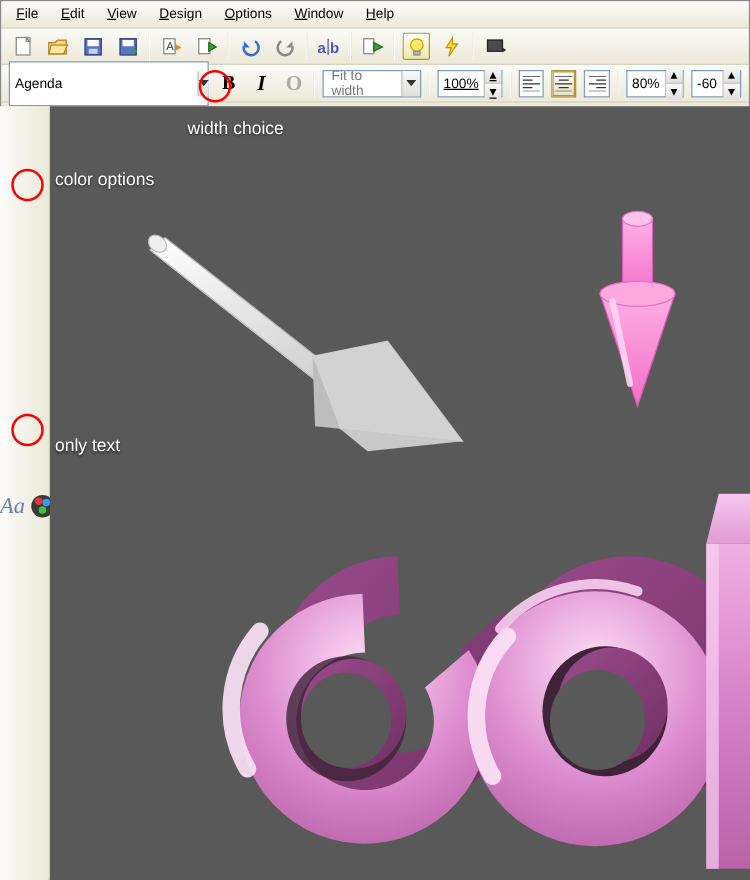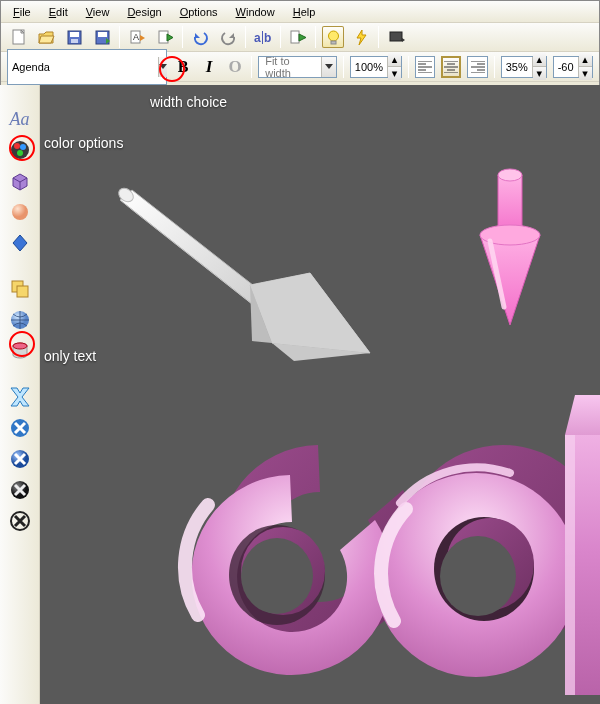--- a/index.html
+++ b/index.html
@@ -1,20 +1,20 @@
 <!DOCTYPE html>
 <html><head>
 <meta charset="utf-8">
 <style>
   * { box-sizing: border-box; margin: 0; padding: 0; user-select: none; }
   html, body { width: 600px; height: 704px; overflow: hidden; font-family: "Tahoma", sans-serif; font-size: 11px; background: #ece9d8; }
   body { border: 1px solid #888; }
 
   
-  .menubar { height: 22px; display: flex; align-items: center; padding: 2px 4px; gap: 2px; background: linear-gradient(#fcfcfb,#ece9d8); border-bottom: 1px solid #d6d2c2; }
+  .menubar { height: 22px; display: flex; padding: 2px 4px; gap: 2px; background: linear-gradient(#fcfcfb,#ece9d8); border-bottom: 1px solid #d6d2c2; }
   .menubar .item { padding: 2px 8px; cursor: default; }
   .menubar .item u { text-decoration: underline; }
 
   
   .toolbar { display: flex; align-items: center; padding: 3px 6px; gap: 6px; background: linear-gradient(#fbfbf9,#ece9d8); border-bottom: 1px solid #d6d2c2; }
   .sep { width: 1px; height: 22px; background: #c7c2b0; border-right: 1px solid #fff; }
   .tbtn { width: 22px; height: 22px; display: flex; align-items: center; justify-content: center; border-radius: 2px; cursor: pointer; }
   .tbtn.on { background: linear-gradient(#fff,#f1e5a6); box-shadow: inset 0 0 0 1px #b0953f; }
   .tbtn svg { display:block; }
 
@@ -31,21 +31,21 @@
   .spin { height: 22px; display:flex; align-items:center; background:#fff; border:1px solid #7f9db9; font-size:11px; }
   .spin span { padding: 0 4px; }
   .spinbtn { width:14px; height:20px; display:flex; flex-direction:column; justify-content:center; border-left:1px solid #bdbcb5;}
   .spinbtn div { flex:1; display:flex;align-items:center;justify-content:center; background:linear-gradient(#f8f8f8,#e0dfdc);}
   .spinbtn div+div { border-top:1px solid #bdbcb5;}
   .alignbtn { width:22px;height:22px;display:flex;align-items:center;justify-content:center;border:1px solid #7f9db9;background:#fff;cursor:pointer; }
   .alignbtn.on { background: linear-gradient(#fff,#e8e1c5); box-shadow:inset 0 0 0 1px #b0953f; border-color:#b0953f;}
 
   
   .workspace { position: absolute; top: 85px; left: 0; right: 0; bottom: 0; display:flex; }
-  .sidebar { width: 40px; background: linear-gradient(90deg,#fbfbf9,#ece9d8); border-right:1px solid #d6d2c2; display:flex; flex-direction:column; align-items:center; padding-top: 20px; gap: 3px;}
+  .sidebar { width: 40px; background: linear-gradient(90deg,#fbfbf9,#ece9d8); border-right:1px solid #d6d2c2; display:flex; align-items:center; padding-top: 20px; gap: 3px;}
   .sidebar .title { font-family: "Times New Roman", serif; font-style: italic; font-size: 18px; color:#6a7cb6; height:28px; display:flex;align-items:center; }
   .sidebtn { width: 28px; height: 28px; display:flex; align-items:center; justify-content:center; border-radius:3px; cursor:pointer;}
   .sidebtn svg { display:block; }
 
   .canvas { position:relative; flex:1; background:#595959; overflow:hidden; }
 
   
   .circle-ann { position:absolute; width:26px; height:26px; border:2px solid #ff0000; border-radius:50%; pointer-events:none; }
   .ann-label { position:absolute; color:#fff; font-size:14px; font-family: Verdana, sans-serif; text-shadow: 0 1px 2px rgba(0,0,0,.6); pointer-events:none;}
 
@@ -174,21 +174,21 @@
   <div class="sep"></div>
   <div class="combo" style="width:86px;align-items:center;">
     <span>Fit to width</span>
     <div class="dd">
         <svg width="8" height="6">
           <path d="M0 0 L8 0 L4 5 Z" fill="#333"></path>
         </svg>
       </div>
   </div>
   <div class="sep"></div>
-  <div class="spin" style="width:56px;">
+  <div class="spin" style="width:56px;text-decoration:underline;">
     <span>100%</span>
     <div class="spinbtn">
         <div>▴</div>
         <div>▾</div>
       </div>
   </div>
   <div class="sep"></div>
   <div class="alignbtn">
       <svg width="14" height="12">
         <path d="M0 0h14M0 3h8M0 6h14M0 9h8M0 12h14" stroke="#333"></path>
@@ -199,21 +199,21 @@
         <path d="M0 0h14M3 3h8M0 6h14M3 9h8M0 12h14" stroke="#333"></path>
       </svg>
     </div>
   <div class="alignbtn">
       <svg width="14" height="12">
         <path d="M0 0h14M6 3h8M0 6h14M6 9h8M0 12h14" stroke="#333"></path>
       </svg>
     </div>
   <div class="sep"></div>
   <div class="spin" style="width:50px;">
-    <span>35%</span>
+    <span>80%</span>
     <div class="spinbtn">
         <div>▴</div>
         <div>▾</div>
       </div>
   </div>
   <div class="spin" style="width:44px;">
     <span>-60</span>
     <div class="spinbtn">
         <div>▴</div>
         <div>▾</div>

